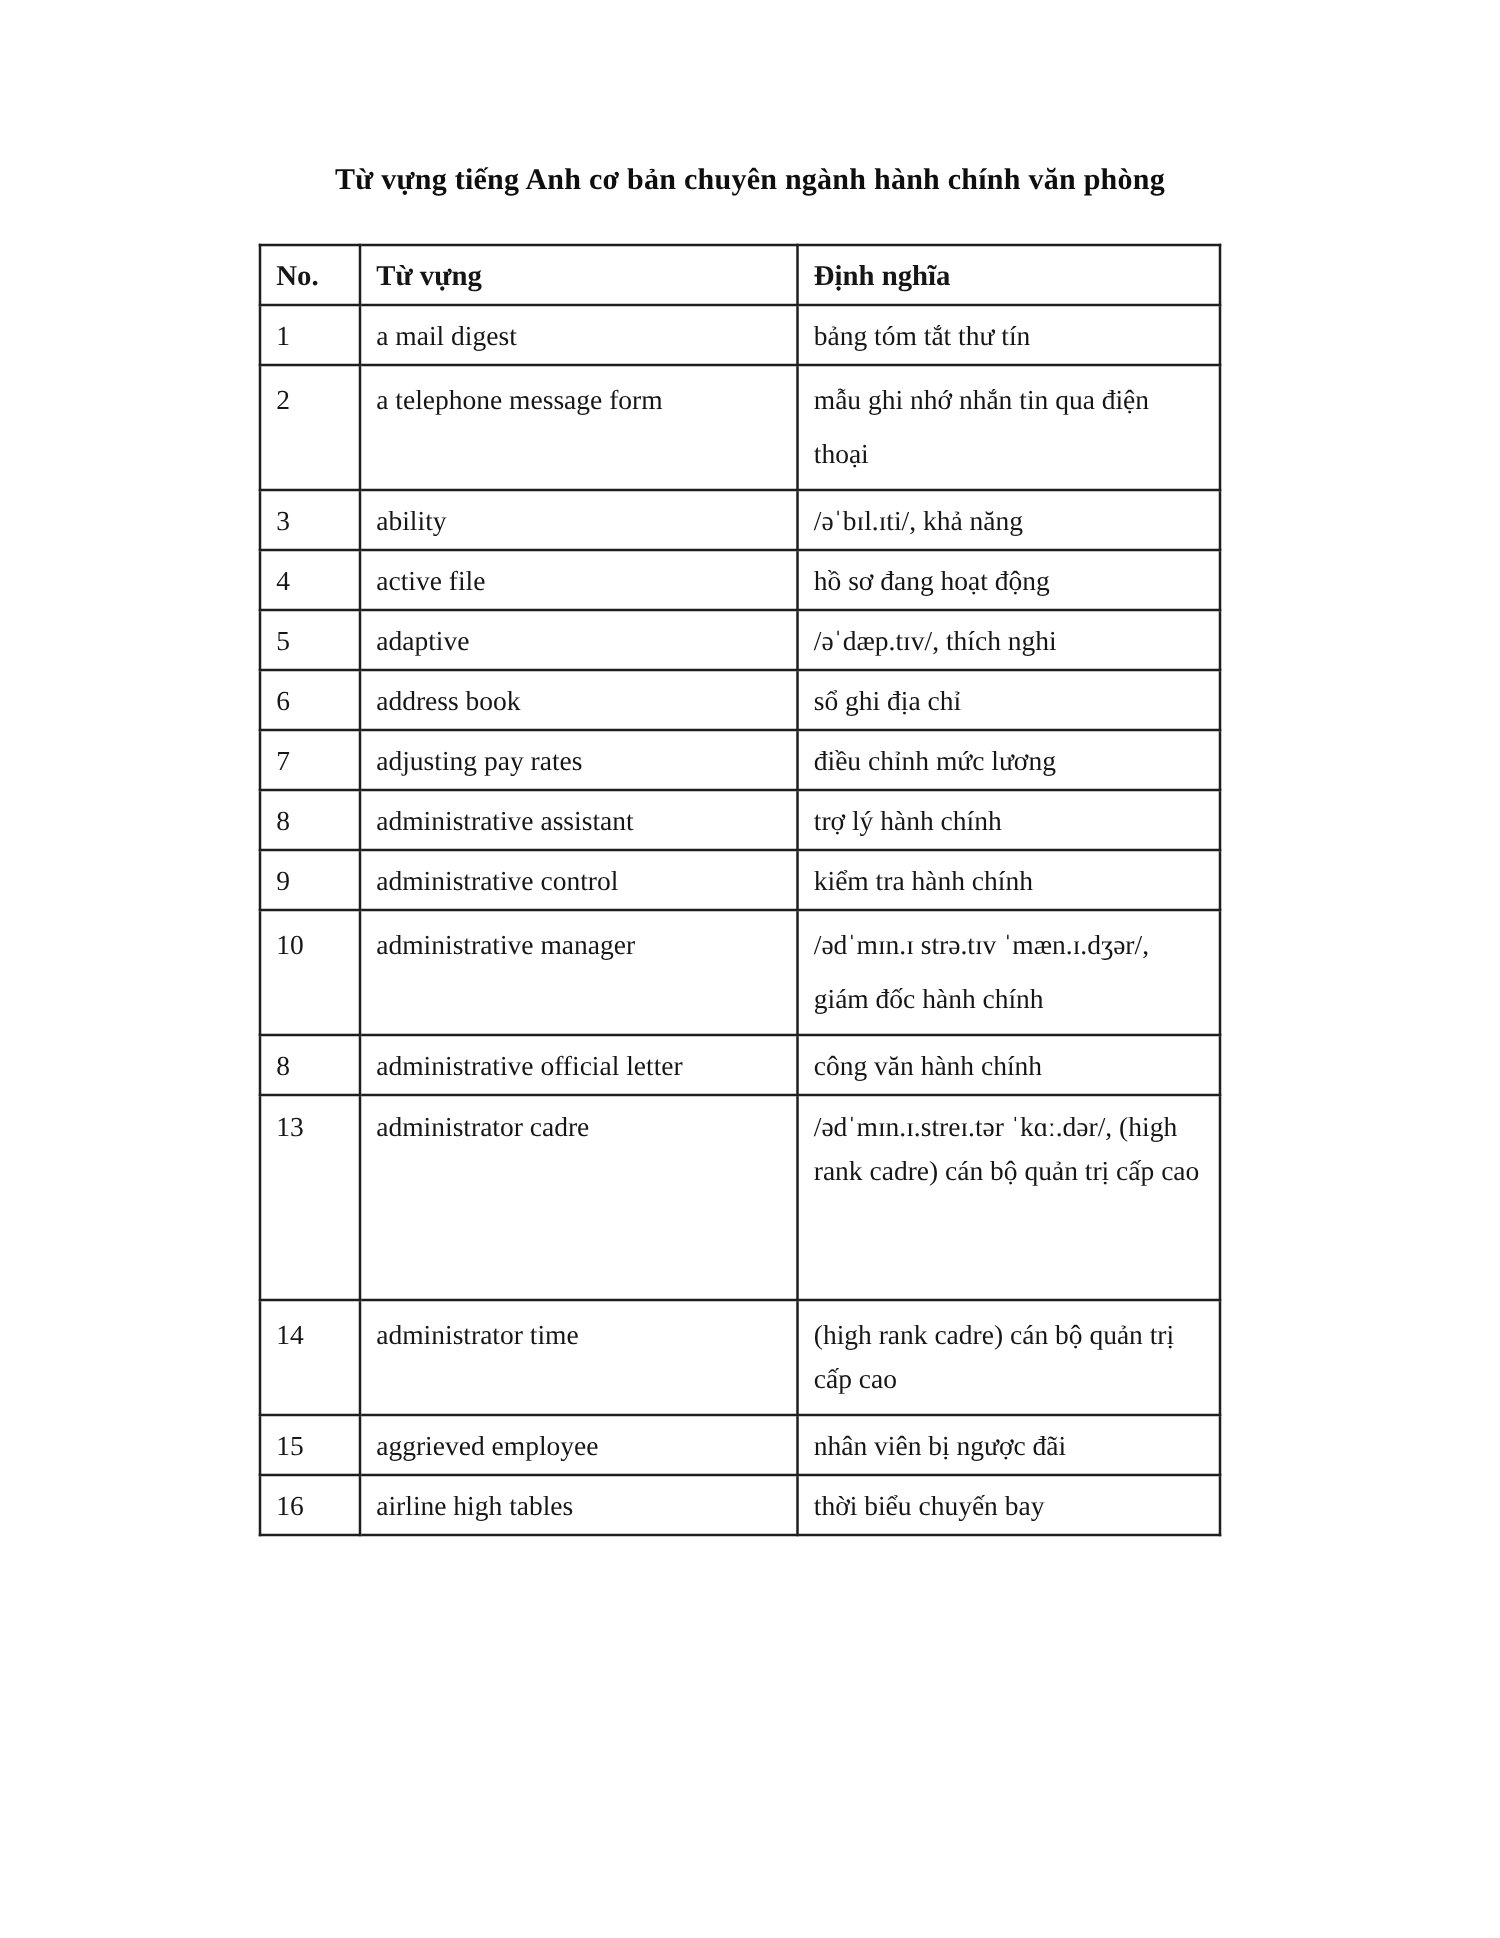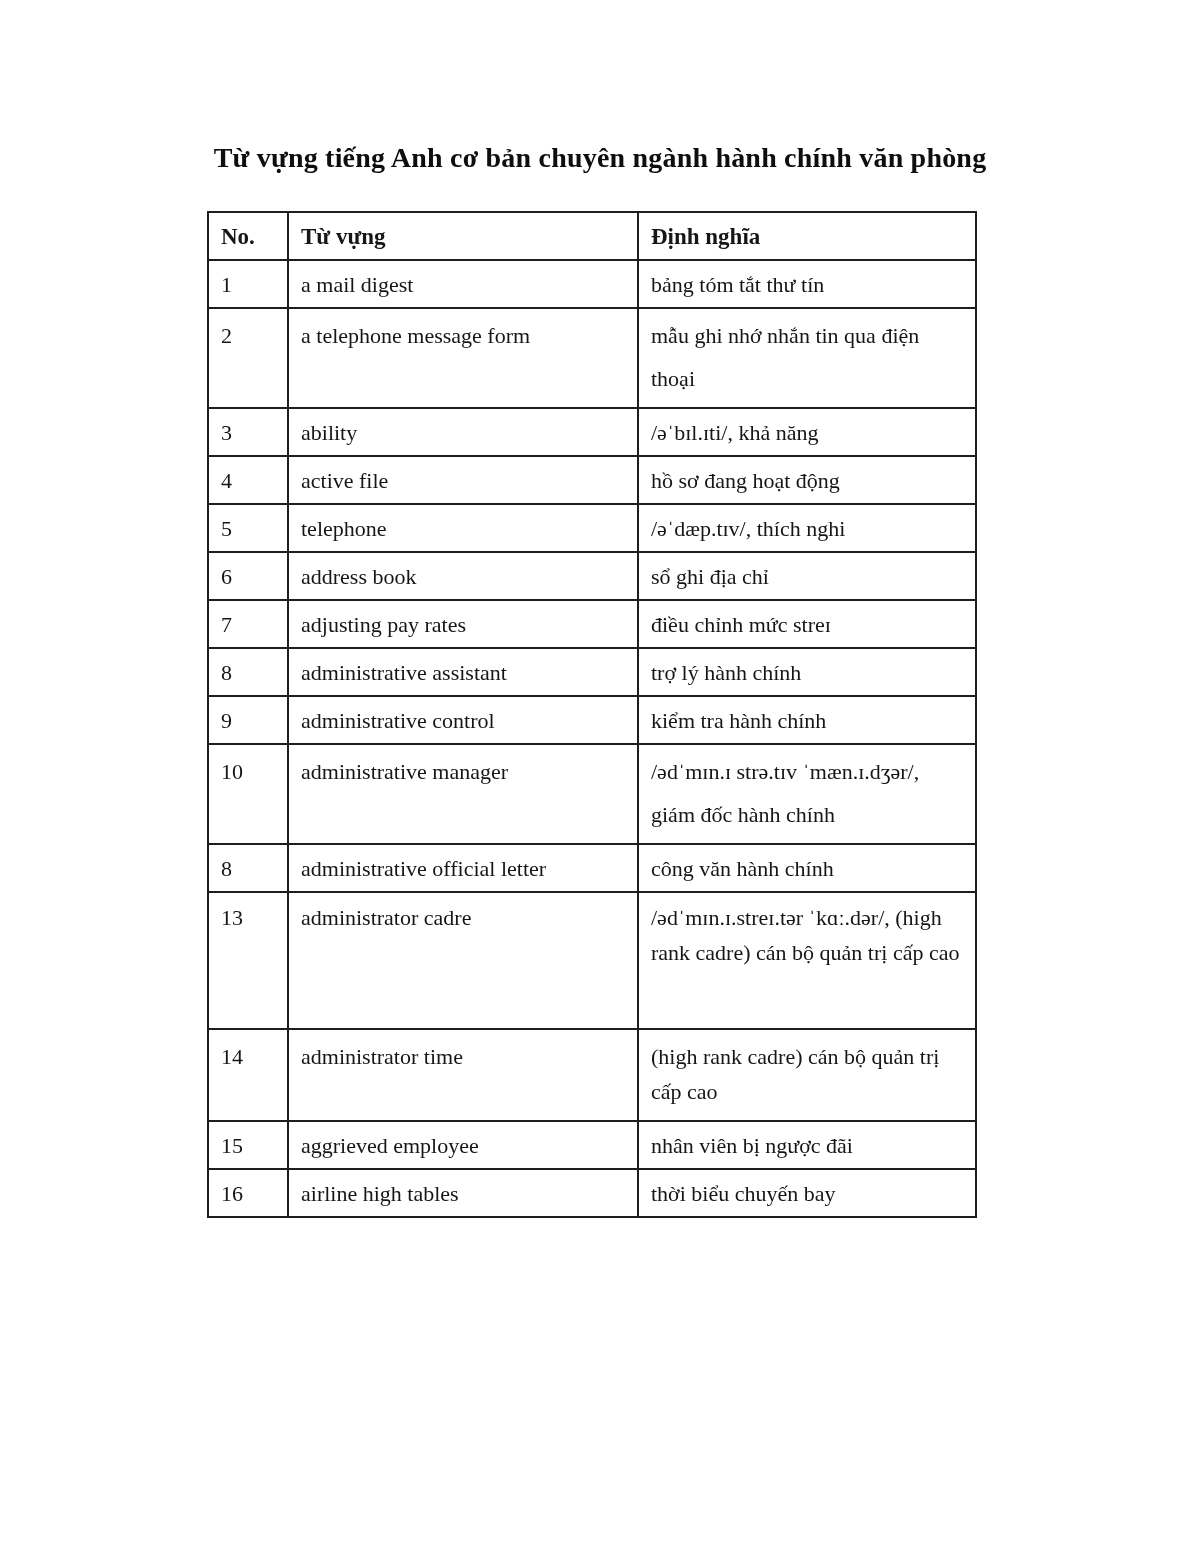--- a/index.html
+++ b/index.html
@@ -10,24 +10,24 @@
   .page {
     position: relative;
     width: 1200px;
     height: 1550px;
     background: #ffffff;
     font-family: "Liberation Serif", "DejaVu Serif", serif;
     color: #141414;
     overflow: hidden;
   }
   .title {
-    margin: 11px;
+    margin: 0;
     padding-top: 131px;
     text-align: center;
-    font-size: 28px;
+    font-size: 24px;
     font-weight: bold;
     letter-spacing: 0.2px;
     color: #0e0e0e;
   }
   table.vocab-table {
     margin: 37px 0 0 207px;
     width: 768px;
     border-collapse: collapse;
     table-layout: fixed;
   }
@@ -56,21 +56,21 @@
   .vocab-table tr.row-loose td {
     line-height: 43px;
     padding-top: 5px;
   }
   .vocab-table tr.row-loose { height: 88px; }
   
   .vocab-table tr.row-tall3 td {
     line-height: 35px;
     padding-top: 7px;
   }
-  .vocab-table tr.row-tall3 { height: 137px; }
+  .vocab-table tr.row-tall3 { height: 164px; }
   
   .vocab-table tr.row-tall2 td {
     line-height: 35px;
     padding-top: 9px;
   }
   .vocab-table tr.row-tall2 { height: 92px; }
 </style>
 </head>
 <body>
 
@@ -106,32 +106,32 @@
           <td>ability</td>
           <td>/əˈbɪl.ɪti/, khả năng</td>
         </tr>
         <tr>
           <td>4</td>
           <td>active file</td>
           <td>hồ sơ đang hoạt động</td>
         </tr>
         <tr>
           <td>5</td>
-          <td>telephone</td>
+          <td>adaptive</td>
           <td>/əˈdæp.tɪv/, thích nghi</td>
         </tr>
         <tr>
           <td>6</td>
           <td>address book</td>
           <td>sổ ghi địa chỉ</td>
         </tr>
         <tr>
           <td>7</td>
           <td>adjusting pay rates</td>
-          <td>điều chỉnh mức streɪ</td>
+          <td>điều chỉnh mức lương</td>
         </tr>
         <tr>
           <td>8</td>
           <td>administrative assistant</td>
           <td>trợ lý hành chính</td>
         </tr>
         <tr>
           <td>9</td>
           <td>administrative control</td>
           <td>kiểm tra hành chính</td>

